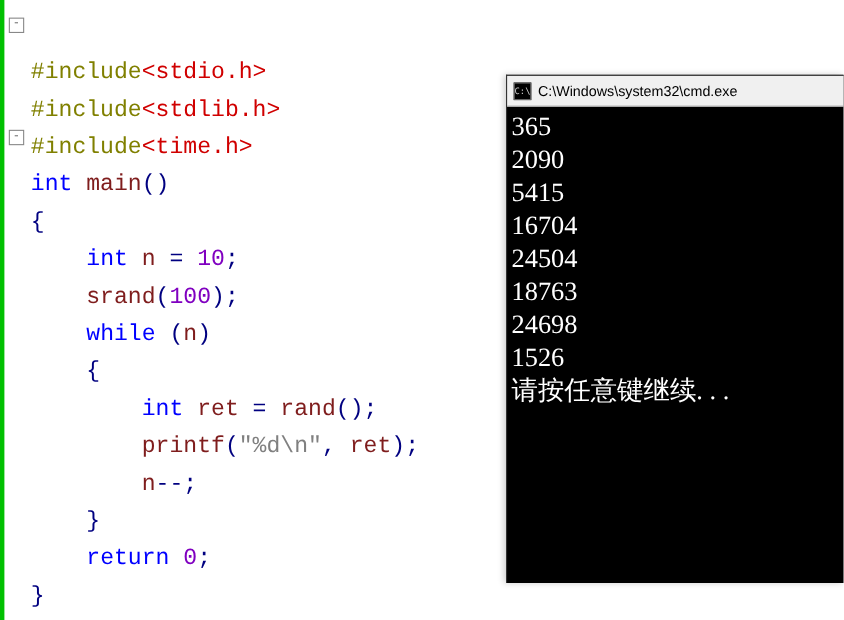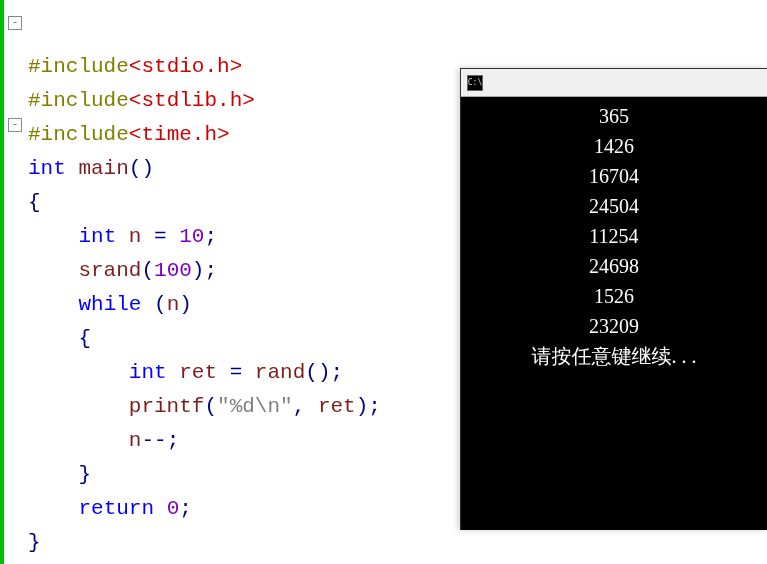--- a/index.html
+++ b/index.html
@@ -88,24 +88,23 @@
       display: flex;
       align-items: center;
       justify-content: center;
       color: #ccc;
       font-size: 8px;
       font-family: monospace;
     }
     .console-body {
       padding: 4px 4px;
       font-family: "SimSun", "NSimSun", serif;
-      font-size: 20px;
+      font-size: 24px;
       line-height: 30px;
       color: #fff;
-      text-align: center;
     }
     .console-line { height: 30px; white-space: nowrap; }
   </style>
 </head>
 <body>
 
 <div class="editor">
   <div class="gutter">
       <div class="fold-row">
         <div class="fold">-</div>
@@ -126,25 +125,26 @@
       <div class="fold-row"></div>
       <div class="fold-row"></div>
       <div class="fold-row"></div>
     </div>
   <div class="code"><div class="code-line"><span class="kw-pp">#include</span><span class="kw-lib">&lt;stdio.h&gt;</span></div><div class="code-line"><span class="kw-pp">#include</span><span class="kw-lib">&lt;stdlib.h&gt;</span></div><div class="code-line"><span class="kw-pp">#include</span><span class="kw-lib">&lt;time.h&gt;</span></div><div class="code-line"><span class="kw-blue">int</span><span class="plain"> main</span><span class="op">()</span></div><div class="code-line"><span class="op">{</span></div><div class="code-line"><span class="plain">    </span><span class="kw-blue">int</span><span class="plain"> n </span><span class="op">=</span><span class="plain"> </span><span class="kw-purple">10</span><span class="op">;</span></div><div class="code-line"><span class="plain">    srand</span><span class="op">(</span><span class="kw-purple">100</span><span class="op">);</span></div><div class="code-line"><span class="plain">    </span><span class="kw-blue">while</span><span class="plain"> </span><span class="op">(</span><span class="plain">n</span><span class="op">)</span></div><div class="code-line"><span class="plain">    </span><span class="op">{</span></div><div class="code-line"><span class="plain">        </span><span class="kw-blue">int</span><span class="plain"> ret </span><span class="op">=</span><span class="plain"> rand</span><span class="op">();</span></div><div class="code-line"><span class="plain">        printf</span><span class="op">(</span><span class="str">"%d\n"</span><span class="op">,</span><span class="plain"> ret</span><span class="op">);</span></div><div class="code-line"><span class="plain">        n</span><span class="op">--;</span></div><div class="code-line"><span class="plain">    </span><span class="op">}</span></div><div class="code-line"><span class="plain">    </span><span class="kw-blue">return</span><span class="plain"> </span><span class="kw-purple">0</span><span class="op">;</span></div><div class="code-line"><span class="op">}</span></div></div>
 </div>
 
 <div class="console">
   <div class="titlebar">
     <span class="cmd-icon">C:\</span>
+    <span>C:\Windows\system32\cmd.exe</span>
   </div>
   <div class="console-body">
       <div class="console-line">365</div>
-      <div class="console-line">1426</div>
+      <div class="console-line">2090</div>
+      <div class="console-line">5415</div>
       <div class="console-line">16704</div>
       <div class="console-line">24504</div>
-      <div class="console-line">11254</div>
+      <div class="console-line">18763</div>
       <div class="console-line">24698</div>
       <div class="console-line">1526</div>
-      <div class="console-line">23209</div>
       <div class="console-line">请按任意键继续. . .</div>
     </div>
 </div>
 
 </body></html>

